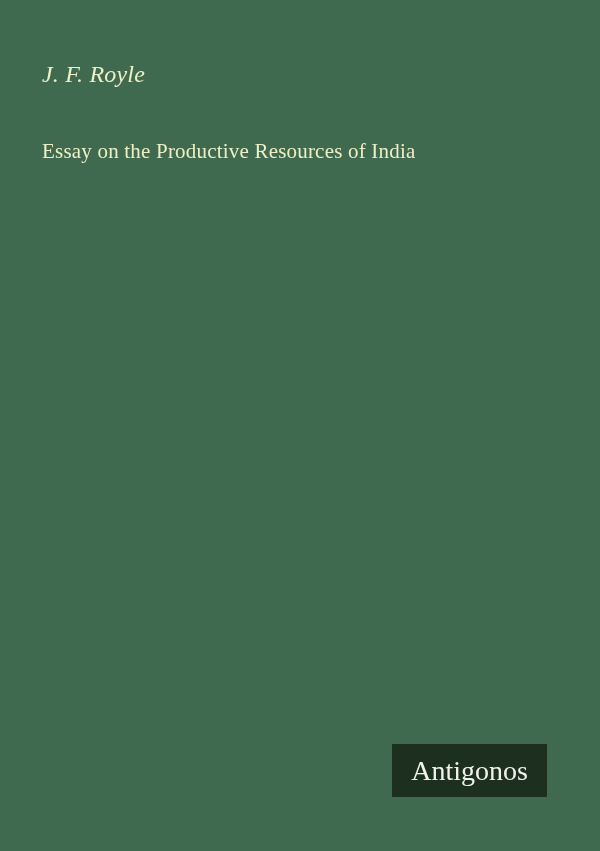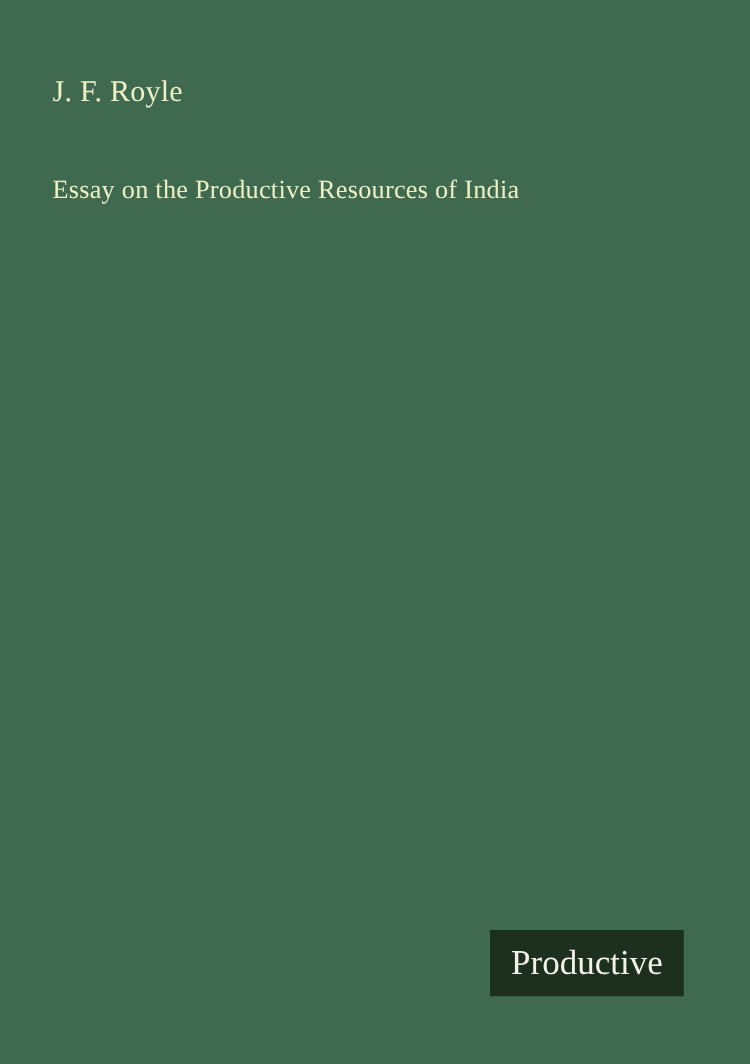--- a/index.html
+++ b/index.html
@@ -18,20 +18,21 @@
     overflow: hidden;
   }
   .author {
     position: absolute;
     left: 42px;
     top: 62px;
     font-size: 24px;
     line-height: 24px;
     letter-spacing: 0.2px;
     color: var(--cover-text, #edf0c5);
+    font-style: italic;
   }
   .title {
     position: absolute;
     left: 42px;
     top: 134px;
     width: 492px;
     font-size: 21px;
     line-height: 35px;
     letter-spacing: 0.2px;
     color: var(--cover-text, #edf0c5);
@@ -55,15 +56,15 @@
 </style>
 </head>
 <body>
 
 <div class="cover">
   <div class="author">J. F. Royle</div>
 
   <div class="title">Essay on the Productive Resources of India</div>
 
   <div class="publisher-badge">
-    <span class="publisher-name">Productive</span>
+    <span class="publisher-name">Antigonos</span>
   </div>
 </div>
 
 </body></html>

